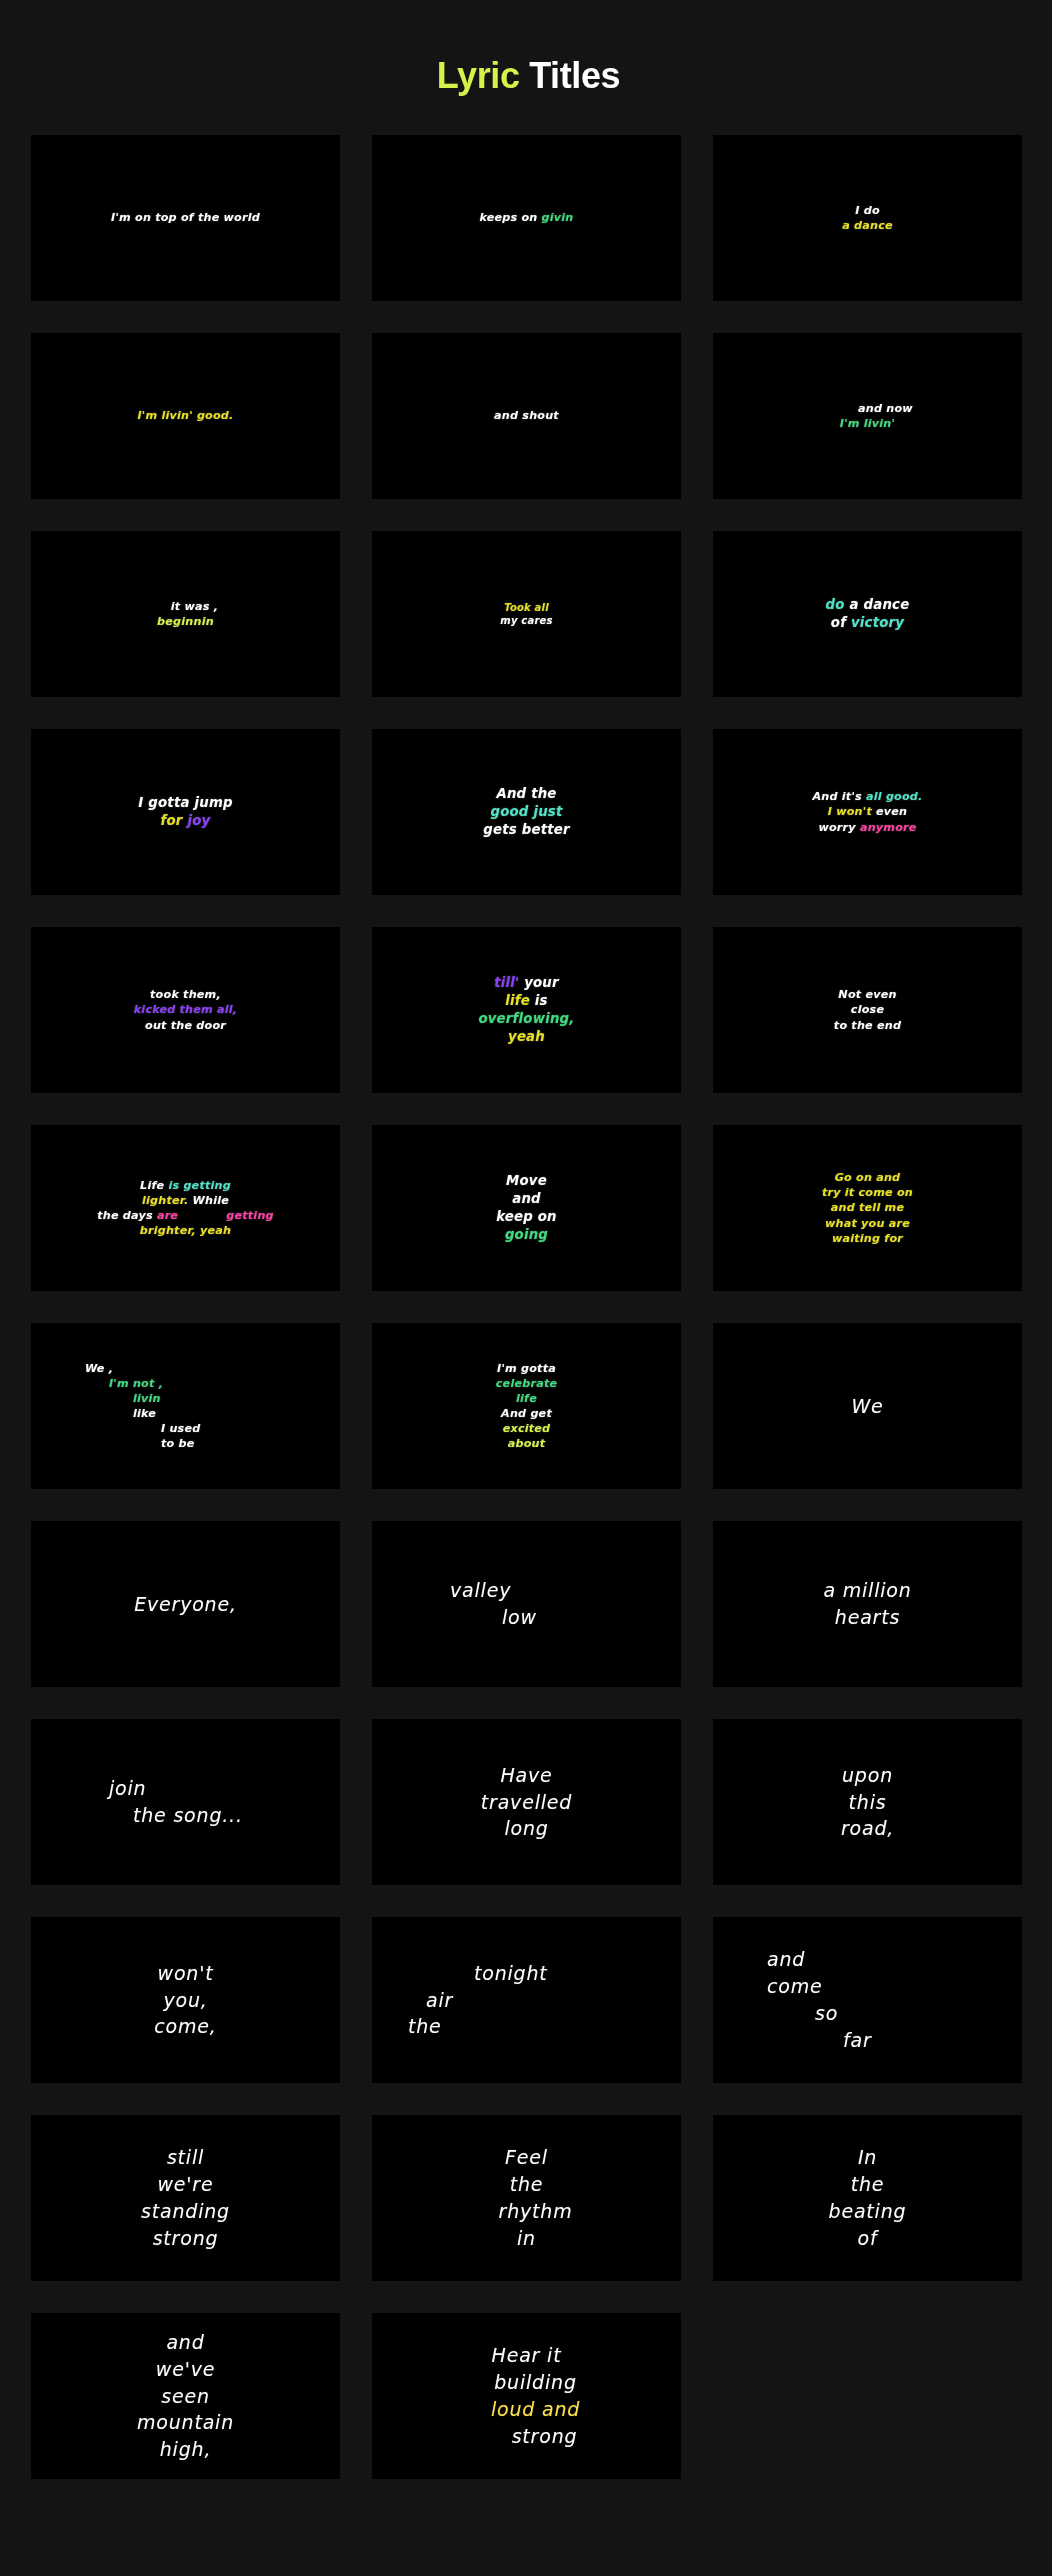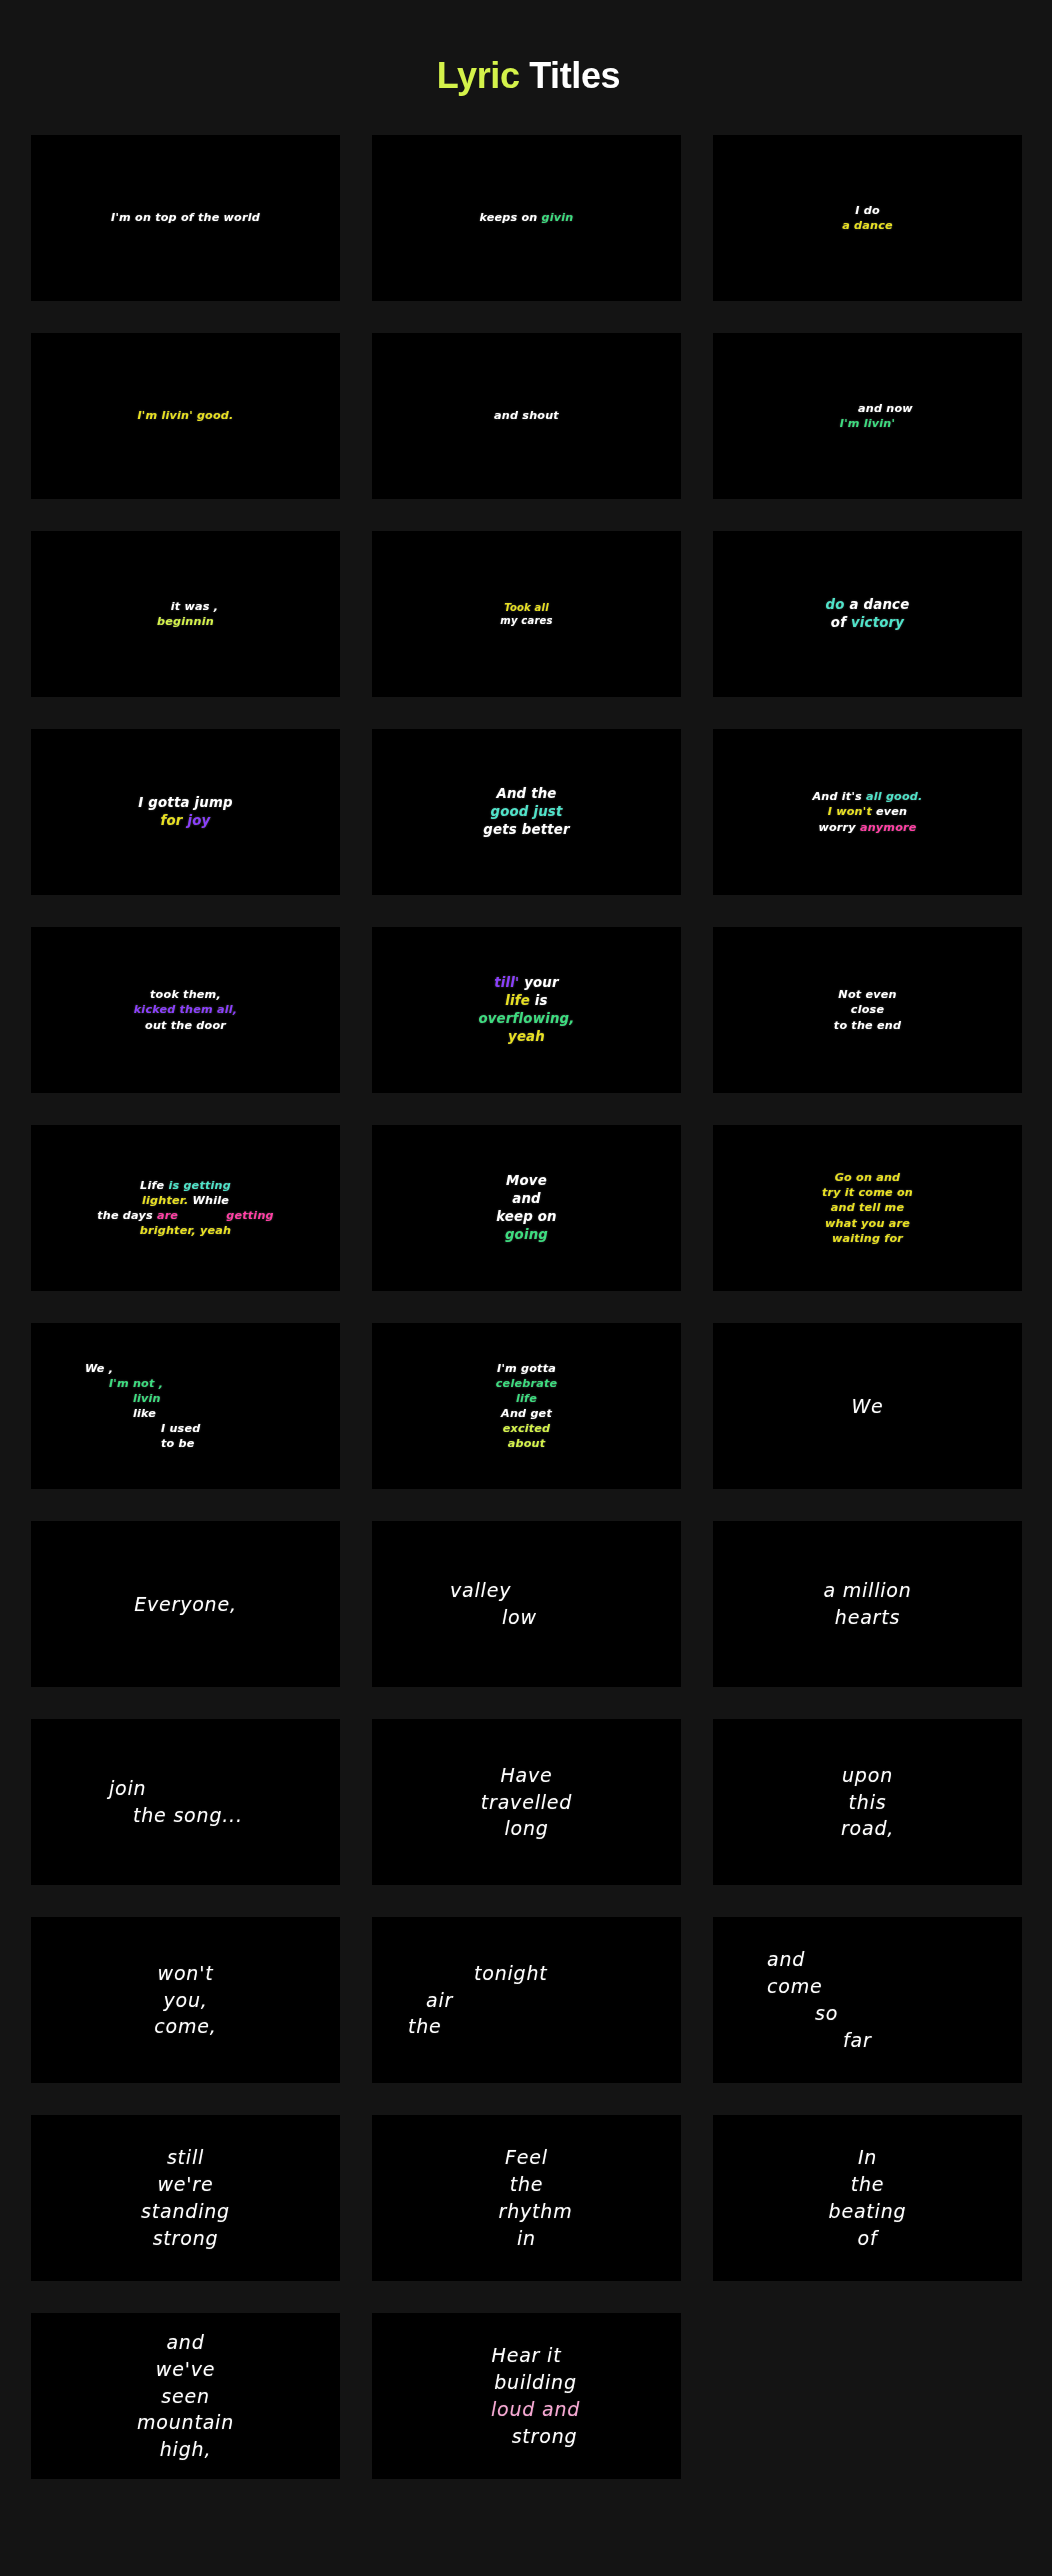--- a/index.html
+++ b/index.html
@@ -325,18 +325,18 @@
         <div class="line al-c ind-0"><span style="color: rgb(255, 255, 255);">we've</span></div>
         <div class="line al-c ind-0"><span style="color: rgb(255, 255, 255);">seen</span></div>
         <div class="line al-c ind-0"><span style="color: rgb(255, 255, 255);">mountain</span></div>
         <div class="line al-c ind-0"><span style="color: rgb(255, 255, 255);">high,</span></div>
       </div>
     </div>
     <div class="card big" id="card-35">
       <div class="stack">
         <div class="line al-c ind-0"><span style="color: rgb(255, 255, 255);">Hear it</span></div>
         <div class="line al-c ind-1"><span style="color: rgb(255, 255, 255);">building</span></div>
-        <div class="line al-c ind-1"><span style="color: #f9a8d4;">loud and</span></div>
+        <div class="line al-c ind-1"><span style="color: #fde047;">loud and</span></div>
         <div class="line al-c ind-2"><span style="color: rgb(255, 255, 255);">strong</span></div>
       </div>
     </div>
   </div>
 
 
 </body></html>

